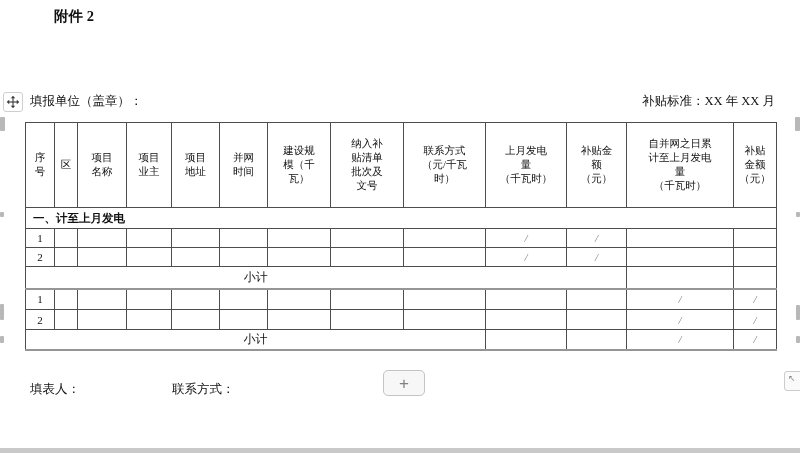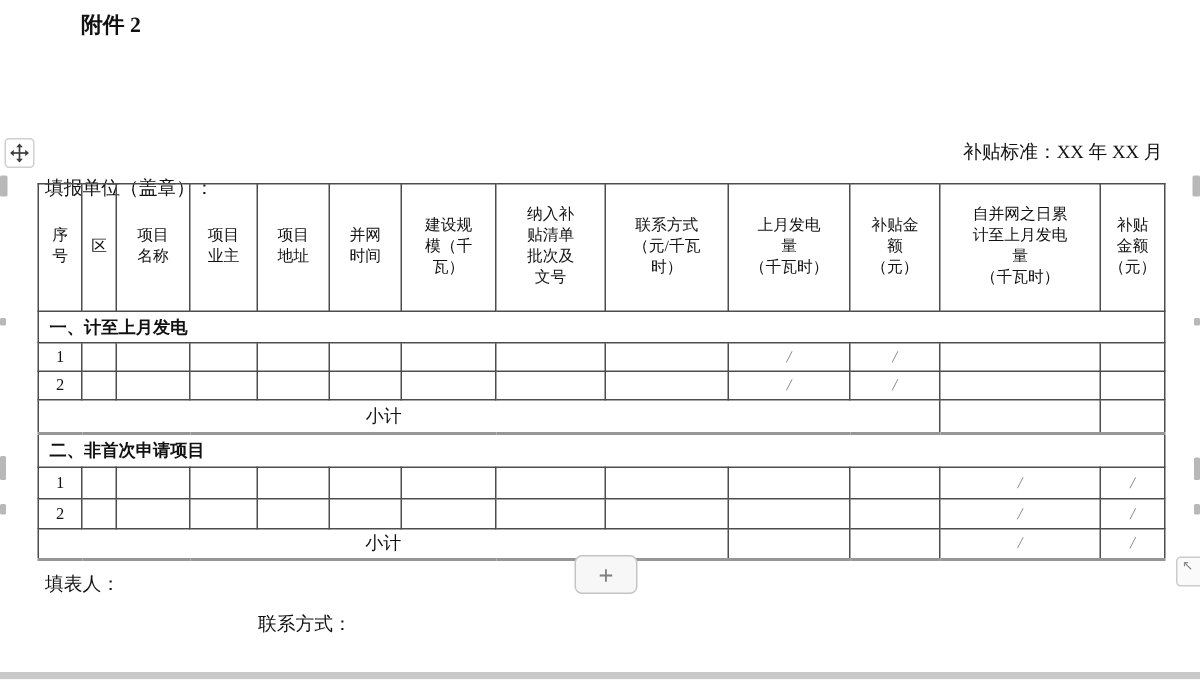--- a/index.html
+++ b/index.html
@@ -3,36 +3,36 @@
 <meta charset="utf-8">
 <style>
   html,body { margin:0; padding:0; background:#fff; }
   .page { position:relative; width:800px; height:453px; background:#ffffff; overflow:hidden;
           font-family:"Liberation Serif","DejaVu Serif",serif; color:#111; }
 
   .attachment { position:absolute; left:30px; top:7px; font-size:14.5px; font-weight:bold;margin-left:24px; }
   .title { position:absolute; left:0; top:31px; width:100%; text-align:center;
            font-size:17px; font-weight:bold; letter-spacing:0.5px; }
 
-  .meta-unit { position:absolute; left:30px; top:93px; font-size:12.5px;margin-top:24px; }
+  .meta-unit { position:absolute; left:30px; top:93px; font-size:12.5px; }
   .meta-time { position:absolute; right:25px; top:93px; font-size:12.5px; }
 
   table.summary { position:absolute; left:25px; top:122px; width:751px;
                   border-collapse:collapse; table-layout:fixed; }
   .summary td { border:1px solid #4d4d4d; text-align:center; vertical-align:middle;
                 font-size:11px; padding:0 2px; overflow:hidden; }
   .summary td.h { font-size:10.5px; white-space:pre-line; line-height:1.35; padding:2px 1px; }
   .summary tr.sec td { text-align:left; font-weight:bold; font-size:11.5px; padding-left:7px; }
   .summary td.subtotal-label { font-size:12px; }
   .summary tr.subtotal td { border-bottom:2.5px solid #969696; }
   .summary td.spacer { border-left:hidden; }
   .summary td.slash { color:#76838f; font-style:italic; }
 
   .footer-filler  { position:absolute; left:30px;  top:381px; font-size:12.5px; }
-  .footer-contact { position:absolute; left:172px; top:381px; font-size:12.5px;margin-top:27px; }
+  .footer-contact { position:absolute; left:172px; top:381px; font-size:12.5px; }
 
   .move-handle { position:absolute; left:3px; top:92px; width:20px; height:20px;
                  background:#fff; border:1px solid #cfcfcf; border-radius:3px;
                  display:flex; align-items:center; justify-content:center; box-sizing:border-box; }
 
   .add-row-btn { position:absolute; left:383px; top:370px; width:42px; height:26px;
                  background:#f7f7f7; border:1px solid #c4c4c4; border-radius:5px;
                  display:flex; align-items:center; justify-content:center; box-sizing:border-box;
                  font-family:"Liberation Sans","DejaVu Sans",sans-serif;
                  font-size:17px; color:#808080; line-height:1; }
@@ -162,23 +162,20 @@
       <td></td>
     </tr>
 
     <tr class="subtotal" style="height:22px">
       <td colspan="9" class="subtotal-label">小计</td>
       <td colspan="2" class="spacer"></td>
       <td></td>
       <td></td>
     </tr>
 
-    <tr class="sec" style="height:23px">
-      <td colspan="13">二、非首次申请项目</td>
-    </tr>
 
     <tr style="height:21px">
       <td>1</td>
       <td></td>
       <td></td>
       <td></td>
       <td></td>
       <td></td>
       <td></td>
       <td></td>

